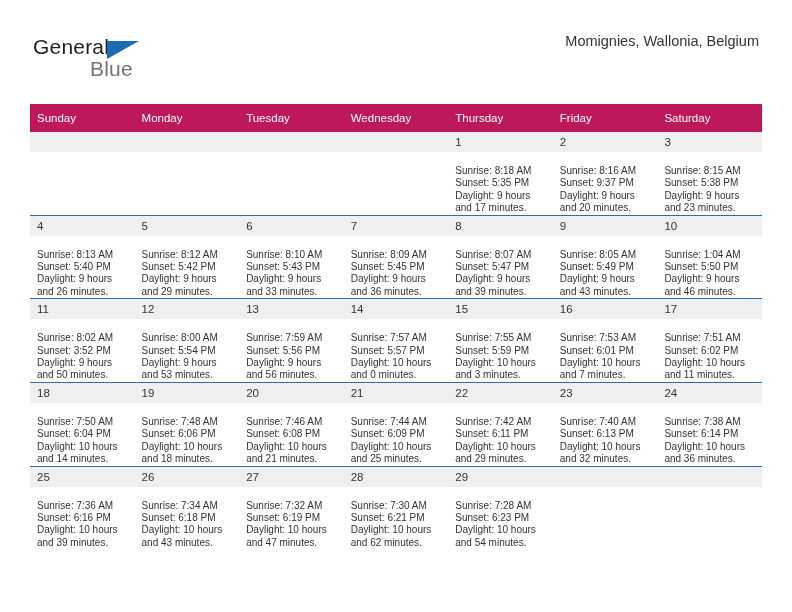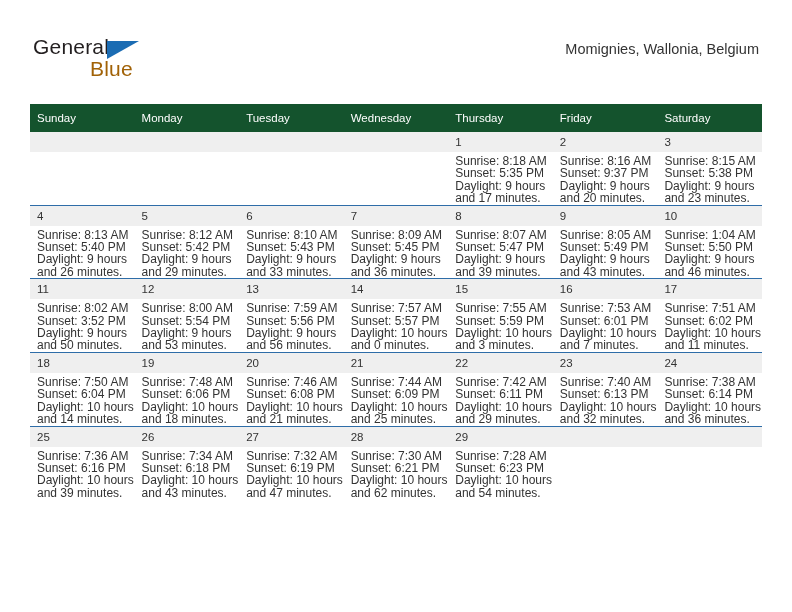--- a/index.html
+++ b/index.html
@@ -53,54 +53,54 @@
     height: 0;
     border-left: 32px solid #1b6cb3;
     border-bottom: 18px solid transparent;
   }
   .logo-blue {
     position: absolute;
     left: 57px;
     top: 22px;
     font-size: 21px;
     letter-spacing: 0.2px;
-    color: #a16207;
+    color: #737373;
     line-height: 22px;
   }
   .title-wrap {
     position: absolute;
     right: 33px;
     top: 32px;
     text-align: right;
   }
   .title {
     font-size: 27px;
     color: #222222;
     line-height: 32px;
     white-space: nowrap;
   }
   .subtitle {
-    margin-top: 8px;
+    margin-top: 0;
     font-size: 14.5px;
     color: #333333;
     line-height: 18px;
     white-space: nowrap;
   }
 
   
   .cal {
     position: absolute;
     left: 30px;
     top: 104px;
     width: 732px;
     border-collapse: collapse;
     table-layout: fixed;
   }
   .cal th {
-    background: #14532d;
+    background: #be185d;
     color: #ffffff;
     font-size: 11.5px;
     font-weight: normal;
     text-align: left;
     padding: 5px 0 5px 7px;
     height: 18px;
     border: none;
   }
   .cal td {
     vertical-align: top;
@@ -118,22 +118,22 @@
     font-size: 11.5px;
     color: #333333;
     padding: 3px 0 3px 7px;
     height: 14px;
     line-height: 14px;
   }
   .daynum.empty {
     color: transparent;
   }
   .info {
-    padding: 3px 6px 0 7px;
-    font-size: 12px;
+    padding: 13px 6px 0 7px;
+    font-size: 10px;
     line-height: 12.4px;
     color: #333333;
   }
   .info div {
     white-space: nowrap;
   }
 </style>
 </head>
 <body>
 

